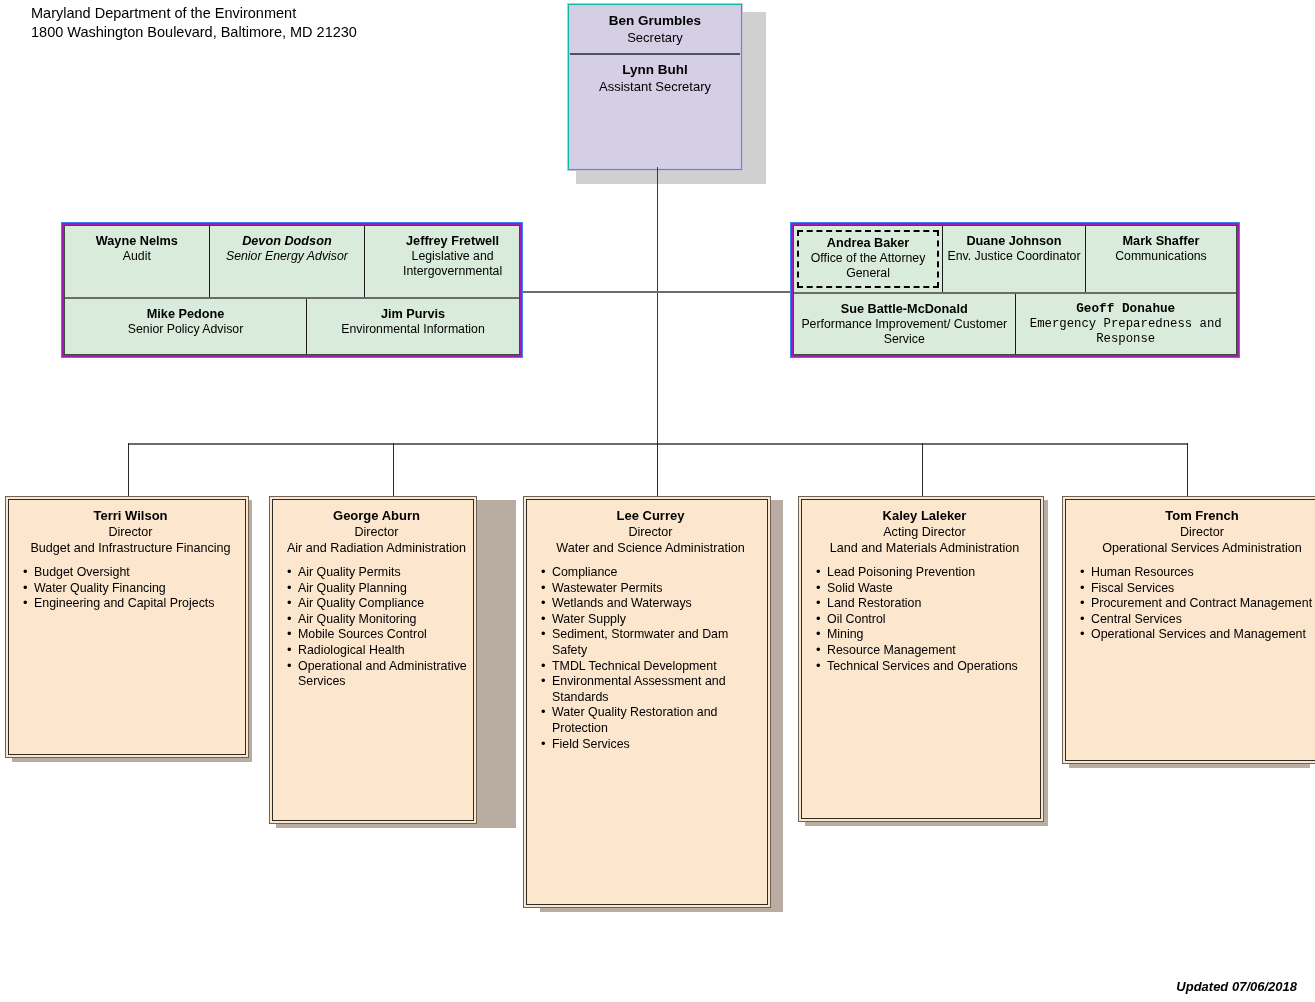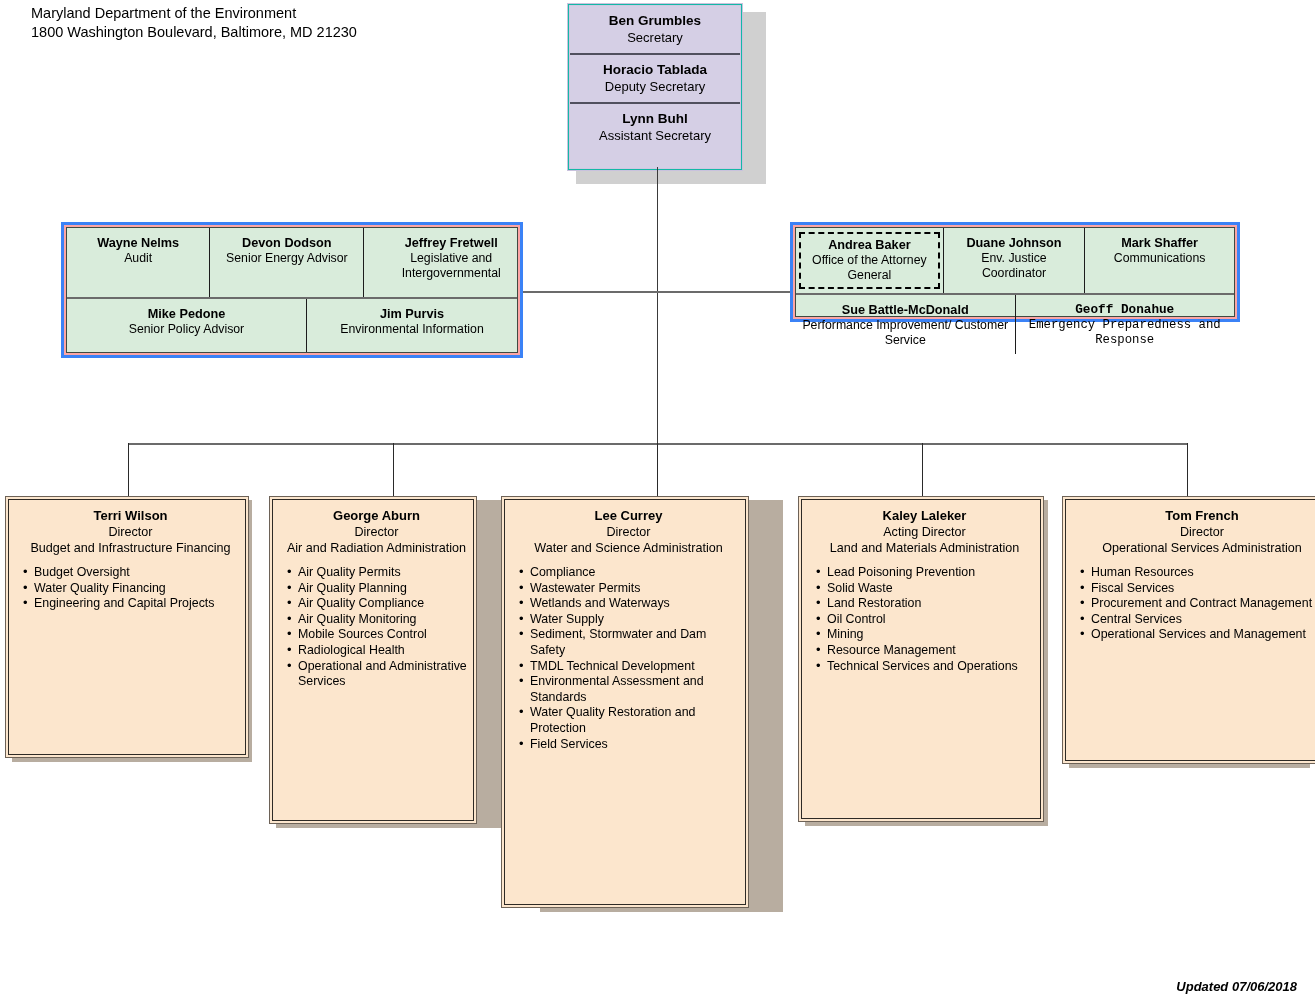--- a/index.html
+++ b/index.html
@@ -80,22 +80,22 @@
     line-height: 17px;
   }
   .exec-title {
     font-size: 13px;
     line-height: 17px;
   }
 
   
   .green-group {
     position: absolute;
-    background: #fca5a5;
-    border: 3px solid #3b82f6;
+    background: #a21caf;
+    border: 1px solid #3b82f6;
     box-sizing: border-box;
     padding: 2px;
   }
   .green-group .green-inner {
     border: 1px solid #3f4a41;
     width: 100%;
     height: 100%;
     box-sizing: border-box;
     display: flex;
     flex-direction: column;
@@ -211,24 +211,20 @@
 </div>
 
 <div id="exec-shadow"></div>
 <div id="exec-box">
   <div class="exec-inner">
     <div class="exec-row">
       <div class="exec-name">Ben Grumbles</div>
       <div class="exec-title">Secretary</div>
     </div>
     <div class="exec-row">
-      <div class="exec-name">Horacio Tablada</div>
-      <div class="exec-title">Deputy Secretary</div>
-    </div>
-    <div class="exec-row">
       <div class="exec-name">Lynn Buhl</div>
       <div class="exec-title">Assistant Secretary</div>
     </div>
   </div>
 </div>
 
 <div class="vline" style="left:657px; top:167px; height:277px;"></div>
 
 <div class="hline" style="left:63px; top:291px; width:1176px;"></div>
 
@@ -240,21 +236,21 @@
 <div class="vline thin" style="left:922px; top:443px; height:53px;"></div>
 <div class="vline thin" style="left:1187px; top:443px; height:53px;"></div>
 
 <div class="green-group" style="left:61px; top:222px; width:462px; height:136px;">
   <div class="green-inner">
     <div class="green-row row-top">
       <div class="green-cell" style="flex:1 1 0;">
         <div class="cell-name">Wayne Nelms</div>
         <div class="cell-title">Audit</div>
       </div>
-      <div class="green-cell" style="flex:1.08 1 0;">
+      <div class="green-cell" style="flex:1.08 1 0;font-style:italic;">
         <div class="cell-name">Devon Dodson</div>
         <div class="cell-title">Senior Energy Advisor</div>
       </div>
       <div class="green-cell" style="flex:0.92 1 0;padding-left:25px;">
         <div class="cell-name">Jeffrey Fretwell</div>
         <div class="cell-title">Legislative and Intergovernmental</div>
       </div>
     </div>
     <div class="green-row row-bottom">
       <div class="green-cell" style="flex:1.12 1 0;">
@@ -262,21 +258,21 @@
         <div class="cell-title">Senior Policy Advisor</div>
       </div>
       <div class="green-cell" style="flex:0.98 1 0;">
         <div class="cell-name">Jim Purvis</div>
         <div class="cell-title">Environmental Information</div>
       </div>
     </div>
   </div>
 </div>
 
-<div class="green-group" style="left:790px; top:222px; width:450px; height:100px;">
+<div class="green-group" style="left:790px; top:222px; width:450px; height:136px;">
   <div class="green-inner">
     <div class="green-row row-top">
       <div class="green-cell dashed-cell" style="flex:1.02 1 0;">
         <div class="dashed-box">
           <div class="cell-name">Andrea Baker</div>
           <div class="cell-title">Office of the Attorney General</div>
         </div>
       </div>
       <div class="green-cell" style="flex:0.96 1 0;">
         <div class="cell-name">Duane Johnson</div>
@@ -330,21 +326,21 @@
       <li>Air Quality Compliance</li>
       <li>Air Quality Monitoring</li>
       <li>Mobile Sources Control</li>
       <li>Radiological Health</li>
       <li>Operational and Administrative Services</li>
     </ul>
   </div>
 </div>
 
 <div class="div-shadow" style="left:540px; top:500px; width:243px; height:412px;"></div>
-<div class="div-box" style="left:501px; top:496px; width:248px; height:412px;">
+<div class="div-box" style="left:523px; top:496px; width:248px; height:412px;">
   <div class="div-inner">
     <div class="div-head">
       <div class="div-name">Lee Currey</div>
       <div class="div-role">Director</div>
       <div class="div-admin">Water and Science Administration</div>
     </div>
     <ul class="div-list">
       <li>Compliance</li>
       <li>Wastewater Permits</li>
       <li>Wetlands and Waterways</li>

